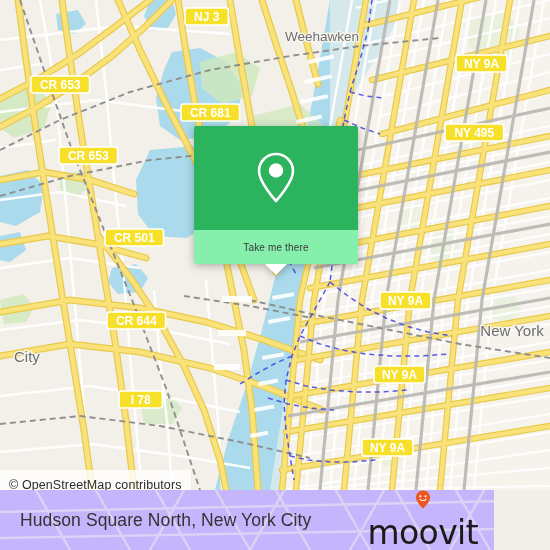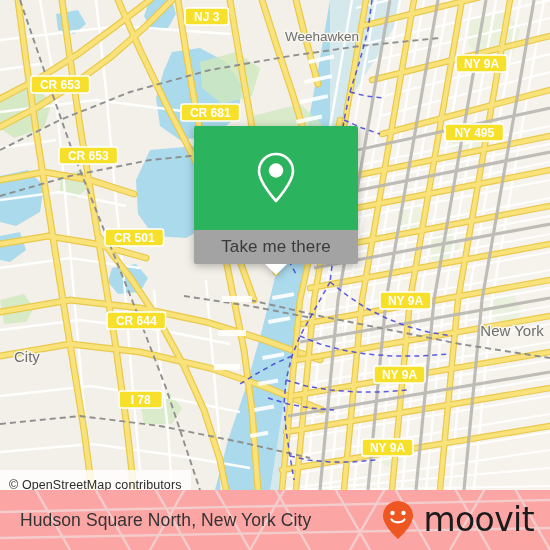--- a/index.html
+++ b/index.html
@@ -29,47 +29,47 @@
   }
   #card .green{
     height:104px;width:100%;
     background:#2bb35d;
     border-radius:2px 2px 0 0;
     display:flex;align-items:center;justify-content:center;
   }
   #card .pin{width:46px;height:54px;display:block;}
   #card .label{
     height:34px;width:100%;
-    background:#a3a3a3;
+    background:#86efac;
     border-radius:0 0 2px 2px;
     display:flex;align-items:center;justify-content:center;
-    font-size:17px;color:#3a3a3a;letter-spacing:.15px;
+    font-size:10px;color:#3a3a3a;letter-spacing:.15px;
   }
   #card .tail{
     position:absolute;left:50%;top:138px;transform:translateX(-50%);
     width:0;height:0;
     border-left:11px solid transparent;
     border-right:11px solid transparent;
     border-top:11px solid #ffffff;
   }
 
   
   #bottombar{
-    position:absolute;left:0;top:490px;width:550px;height:60px;
-    background:#fca5a5;overflow:hidden;
+    position:absolute;left:0;top:490px;width:494px;height:60px;
+    background:#c4b5fd;overflow:hidden;
   }
   #bottombar .watermark{position:absolute;left:0;top:0;width:550px;height:60px;opacity:.55;}
   #bottombar .place{
     position:absolute;left:20px;top:0;height:60px;
     display:flex;align-items:center;
     font-size:17.5px;color:#333333;letter-spacing:.1px;white-space:nowrap;
   }
   #bottombar .brand{
     position:absolute;right:16px;top:0;height:60px;
-    display:flex;align-items:center;gap:8px;
+    display:flex;align-items:center;gap:8px;flex-direction:column;
   }
   #bottombar .brand svg{display:block;}
   #bottombar .brandword{
     font-size:33px;color:#1b1b1b;letter-spacing:-.6px;
     font-family:"DejaVu Sans", sans-serif;font-weight:400;line-height:1;
     position:relative;top:-1px;
   }
 </style>
 </head>
 <body>

